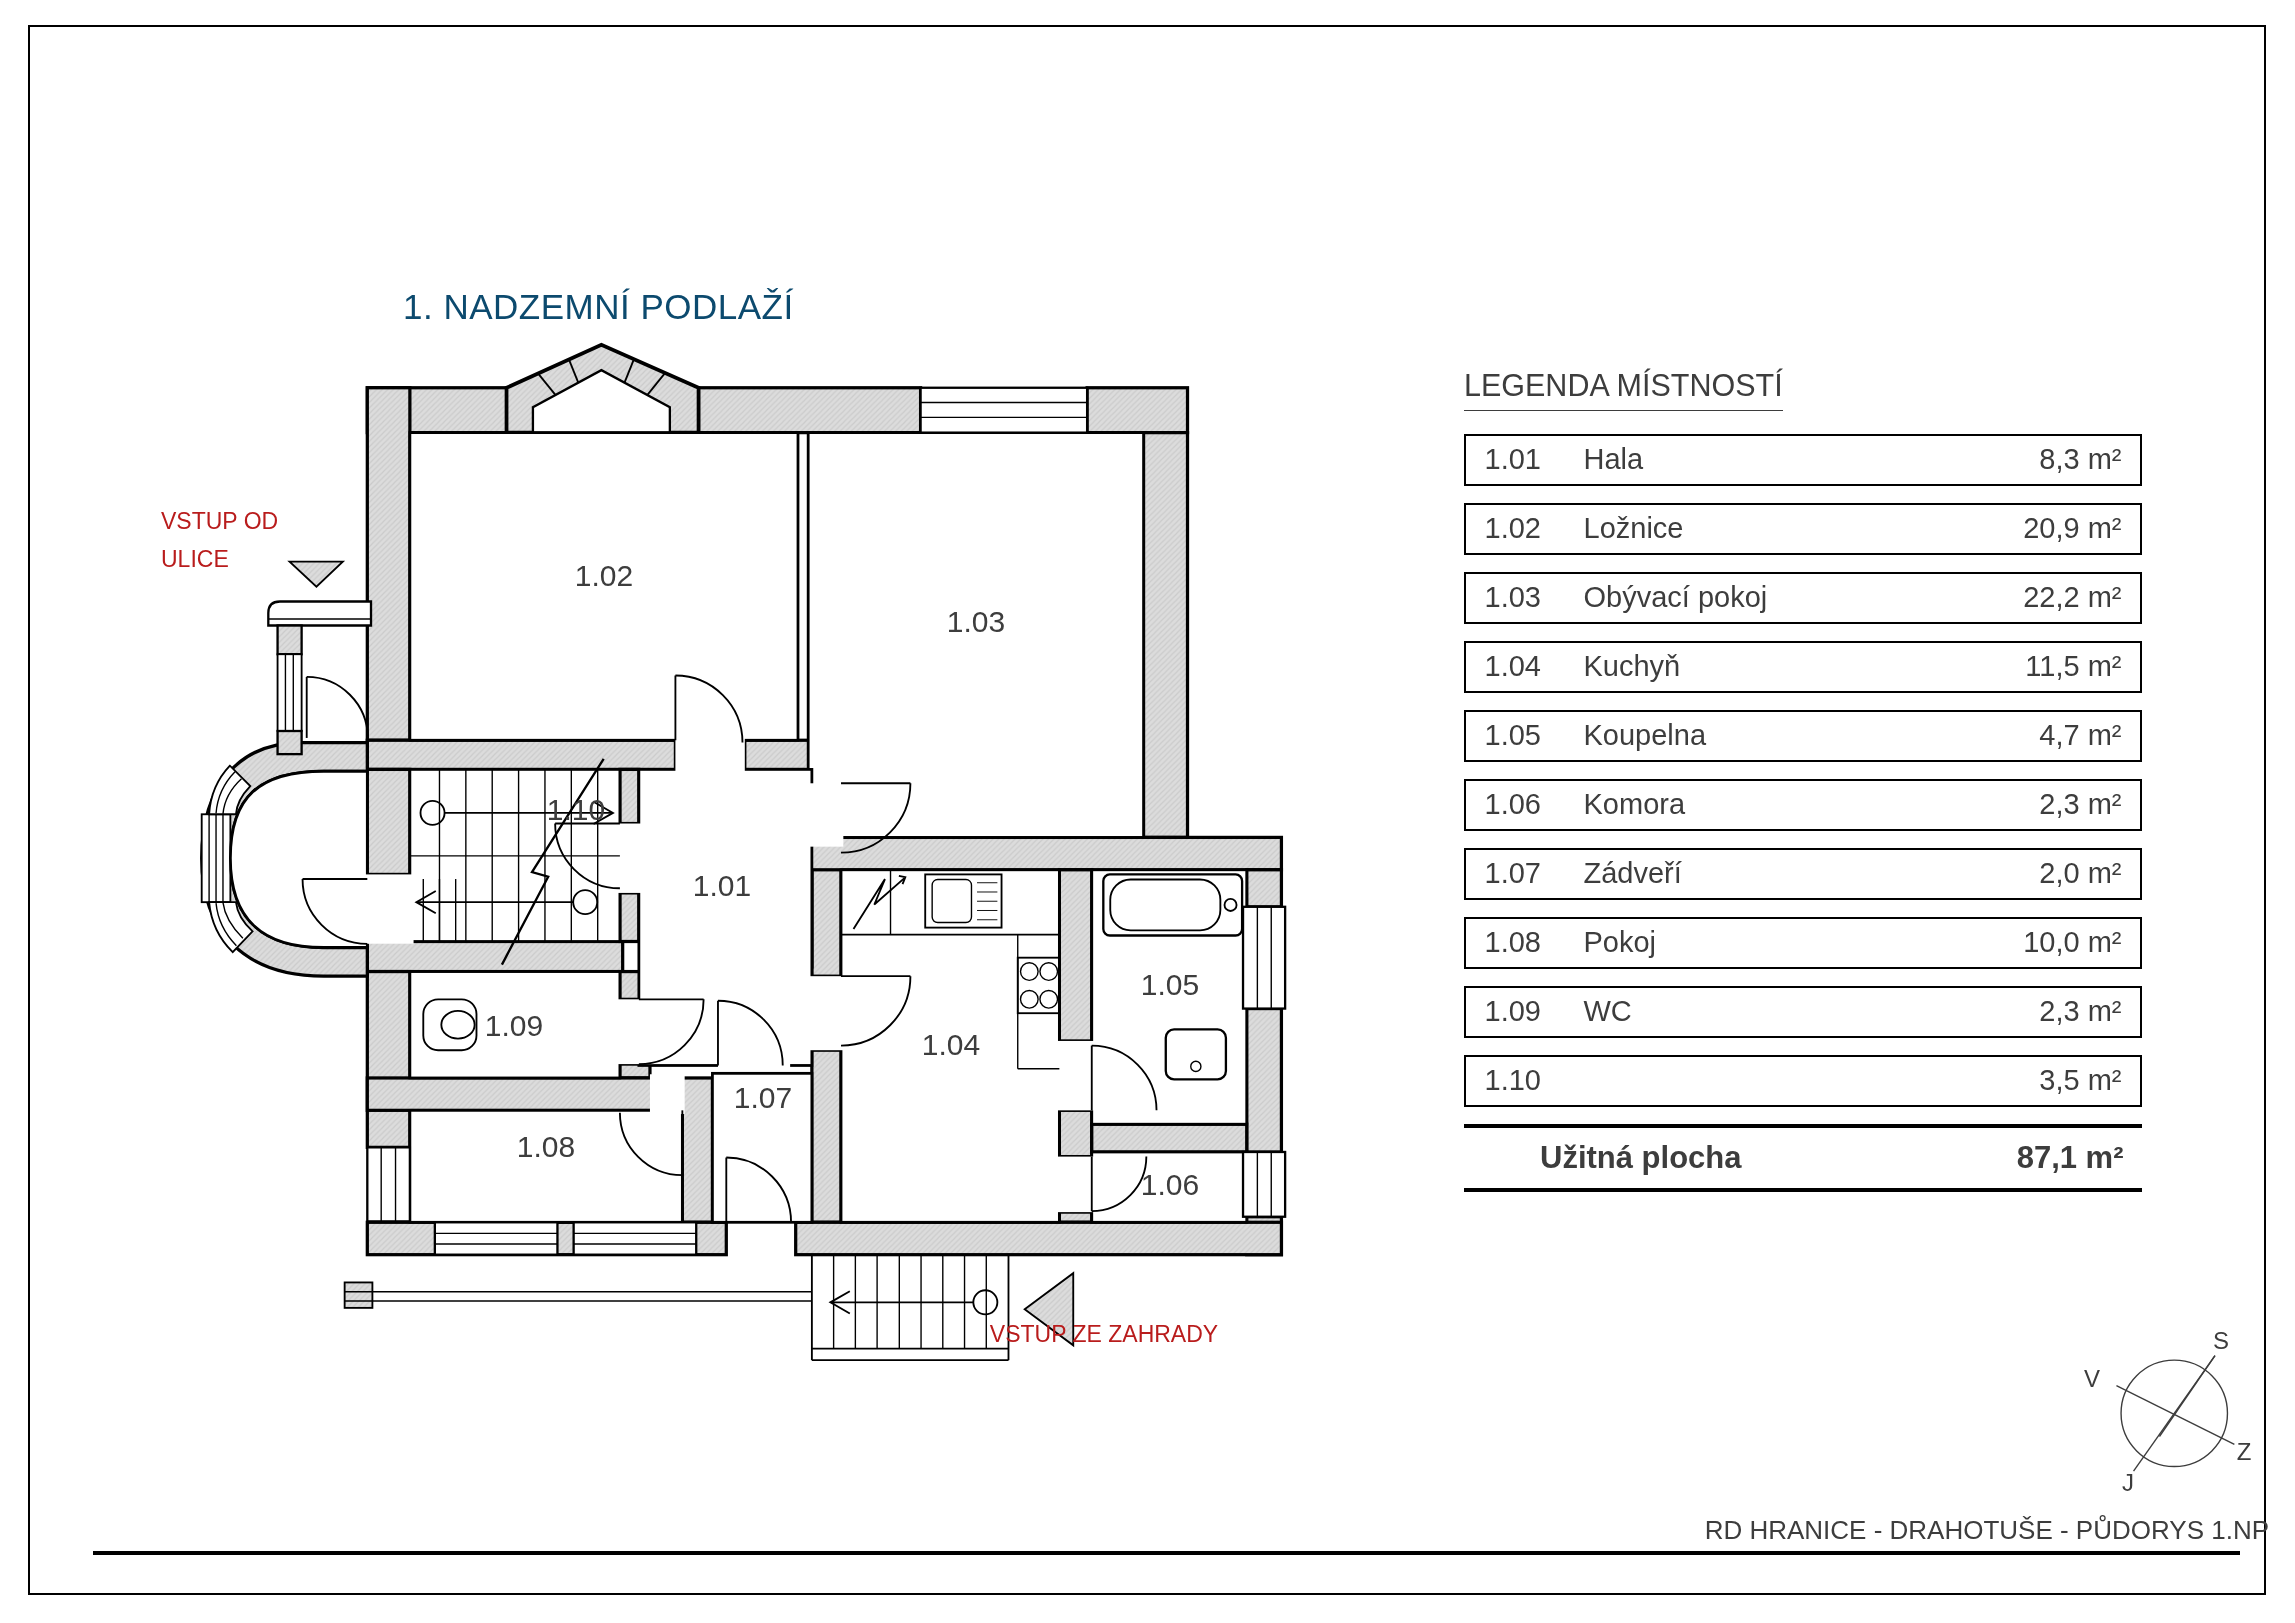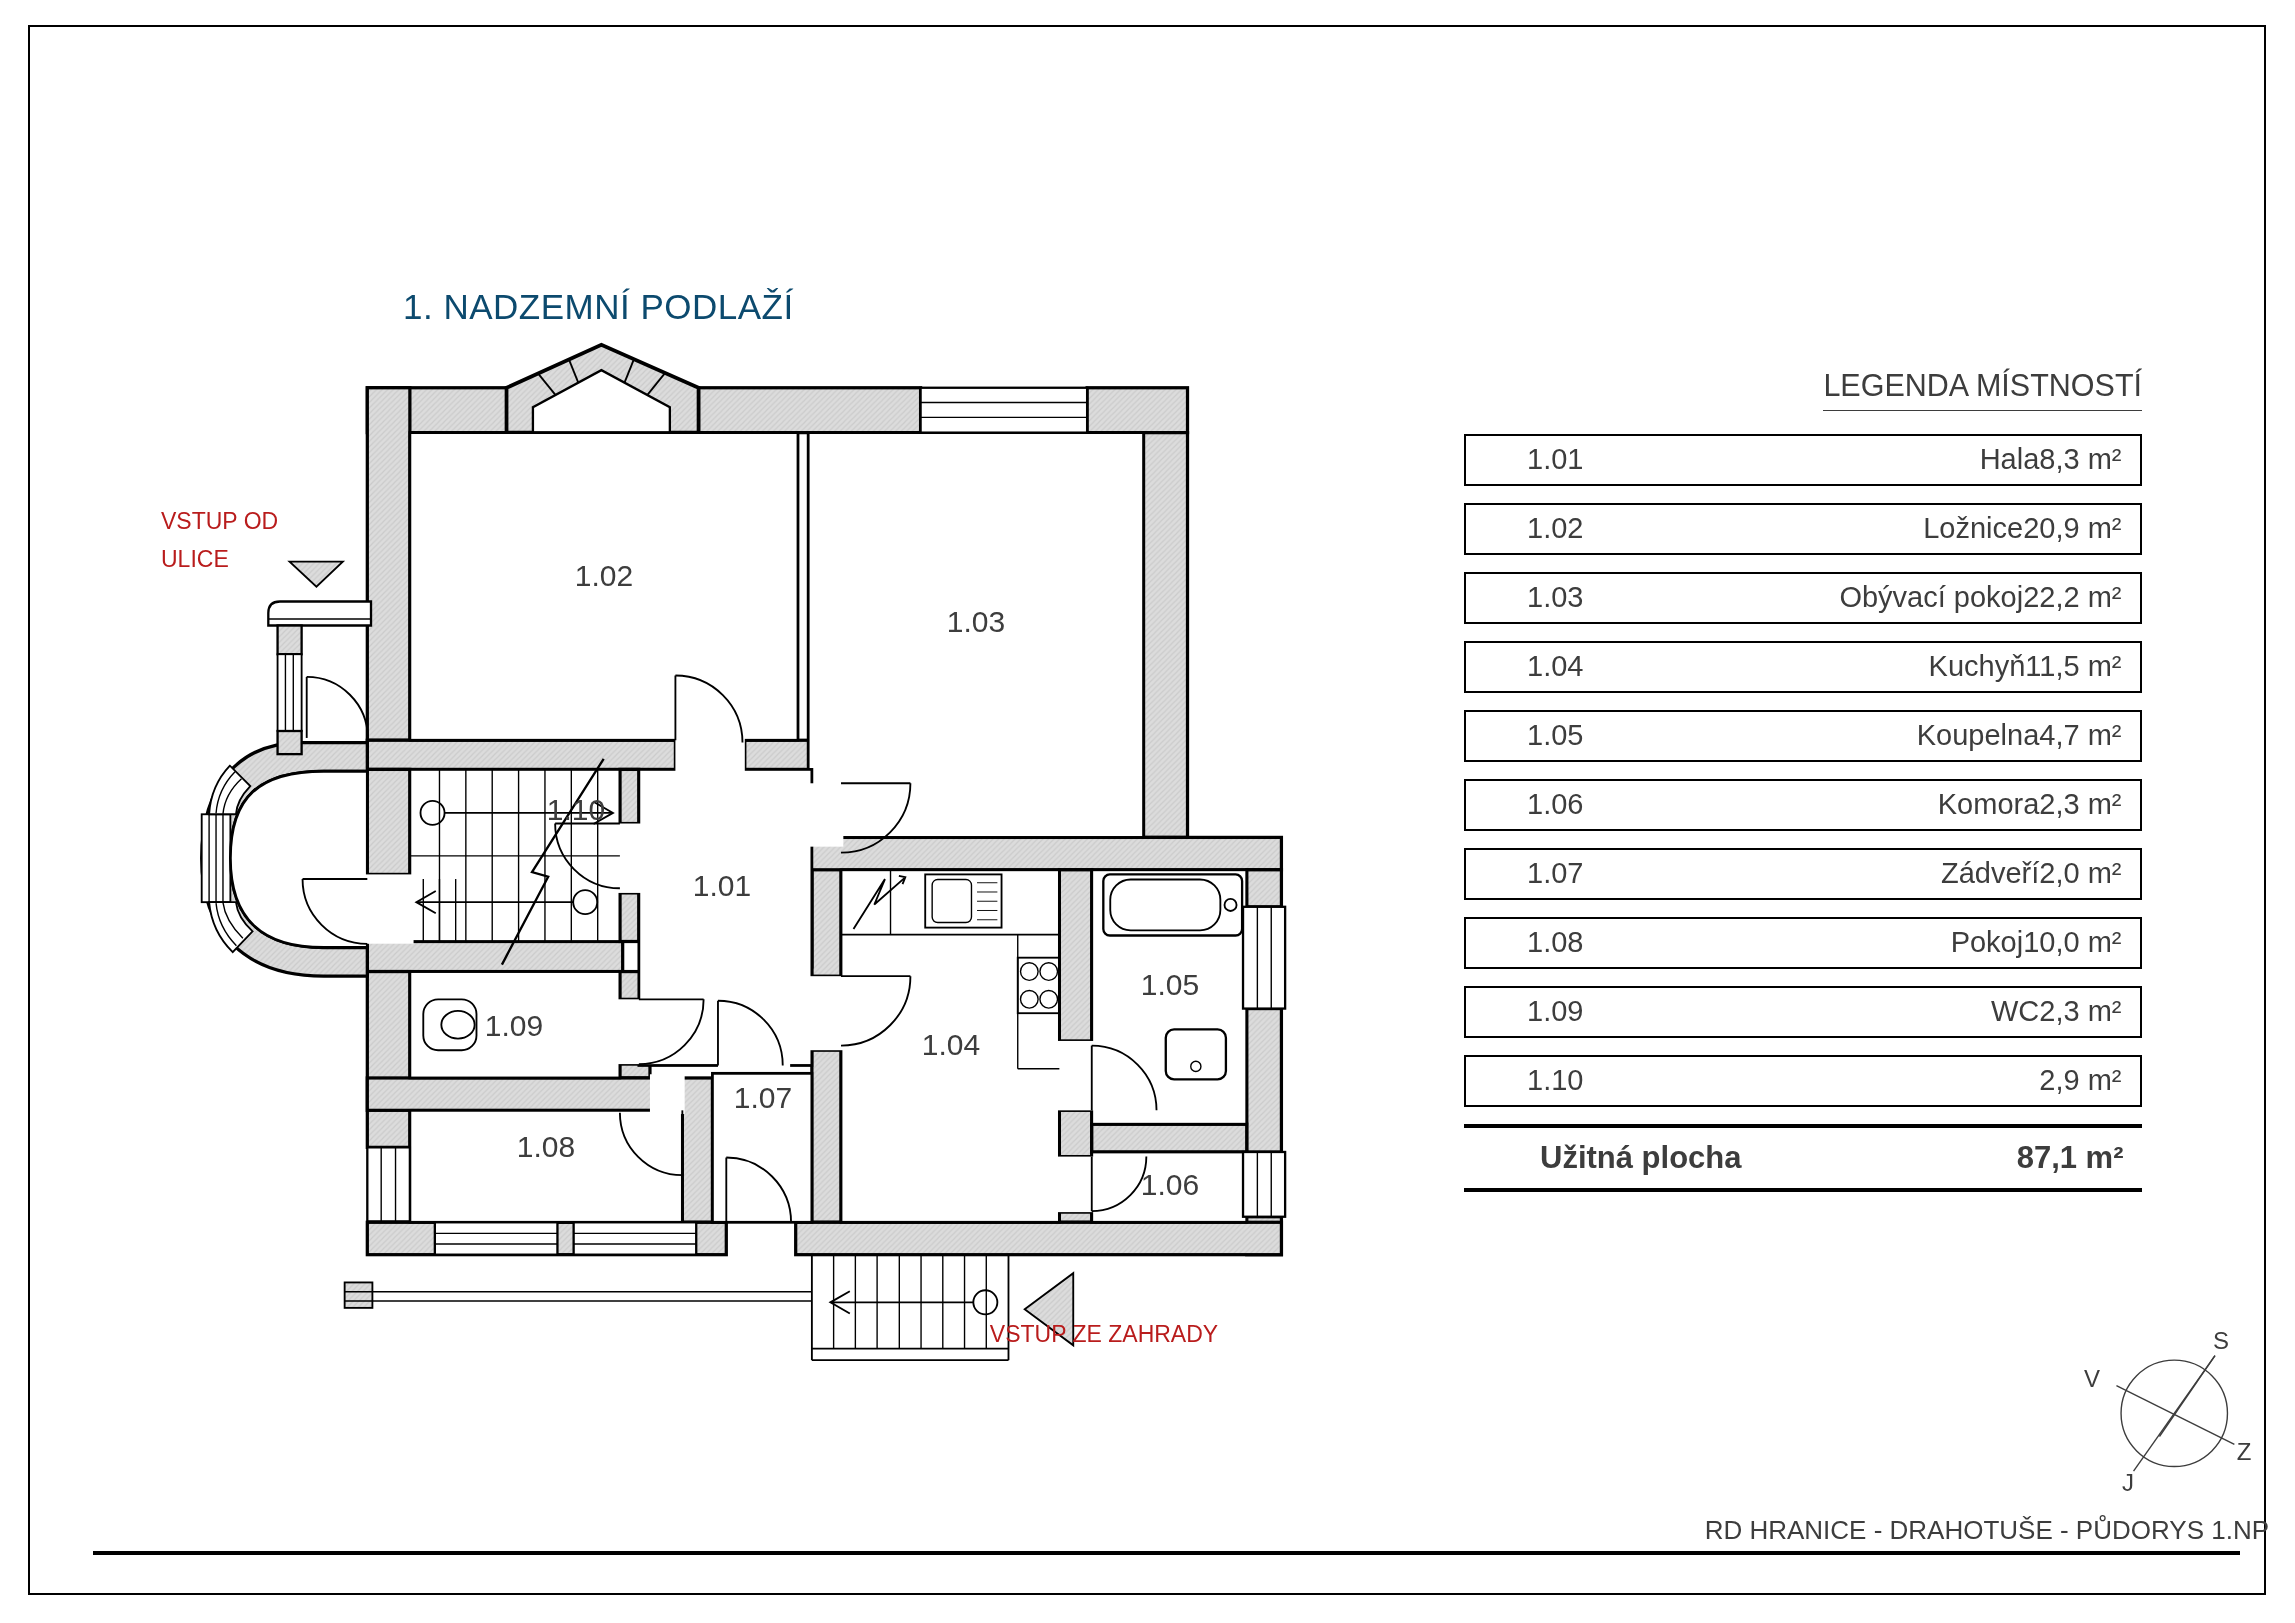--- a/index.html
+++ b/index.html
@@ -2,21 +2,21 @@
 <html style="font-size:7.4px"><head>
 <meta charset="utf-8">
 <style>
   html,body{margin:0;padding:0;background:#fff;}
   body{width:2295px;height:1623px;position:relative;font-family:"Liberation Sans",sans-serif;color:#3d3d3d;}
   .sheet-border{position:absolute;left:28px;top:25.4px;width:2238px;height:1570px;border:2.8px solid #000;box-sizing:border-box;}
   .abs{position:absolute;}
   .title{font-size:35px;letter-spacing:0.5px;color:#0c4a6e;white-space:nowrap;}
   .entr{font-size:23px;line-height:38px;color:#b91c1c;white-space:nowrap;}
   .room-label{font-size:30px;color:#3d3d3d;transform:translate(-50%,-50%);white-space:nowrap;}
-  .legend{width:678px;text-align:right;}
+  .legend{width:678px;}
   .legend-heading{font-size:30.5px;display:inline-block;border-bottom:1.9px solid #3d3d3d;padding-bottom:6.5px;margin-bottom:23px;white-space:nowrap;}
   .legend-row{height:52px;border:2.8px solid #000;box-sizing:border-box;display:flex;align-items:center;font-size:29px;padding:0 18.5px;margin-bottom:17px;background:#fff;}
   .legend-row .code{width:99px;}
   .legend-row .name{flex:1;}
   .legend-row .area{margin-left:auto;white-space:nowrap;}
   .legend-total{border-top:4.2px solid #000;border-bottom:4.2px solid #000;margin-top:4px;display:flex;align-items:center;font-size:31px;font-weight:bold;padding:12px 18.5px 12px 76px;}
   .legend-total .area{margin-left:auto;}
   .compass-letter{font-size:24px;transform:translate(-50%,-50%);}
   .footer-text{font-size:26px;white-space:nowrap;transform:translateX(-100%);}
   .footer-rule{height:3.7px;background:#000;}
@@ -387,21 +387,21 @@
     <span class="name">Pokoj</span>
     <span class="area">10,0 m²</span>
   </div>
   <div class="legend-row">
     <span class="code">1.09</span>
     <span class="name">WC</span>
     <span class="area">2,3 m²</span>
   </div>
   <div class="legend-row">
     <span class="code">1.10</span>
-    <span class="area">2,9 m²</span>
+    <span class="area">3,5 m²</span>
   </div>
 
   <div class="legend-total">
     <span>Užitná plocha</span>
     <span class="area">87,1 m²</span>
   </div>
 </div>
 
 <div class="abs compass-letter" style="left:2221px;top:1341px;">S</div>
 <div class="abs compass-letter" style="left:2092px;top:1379px;">V</div>

